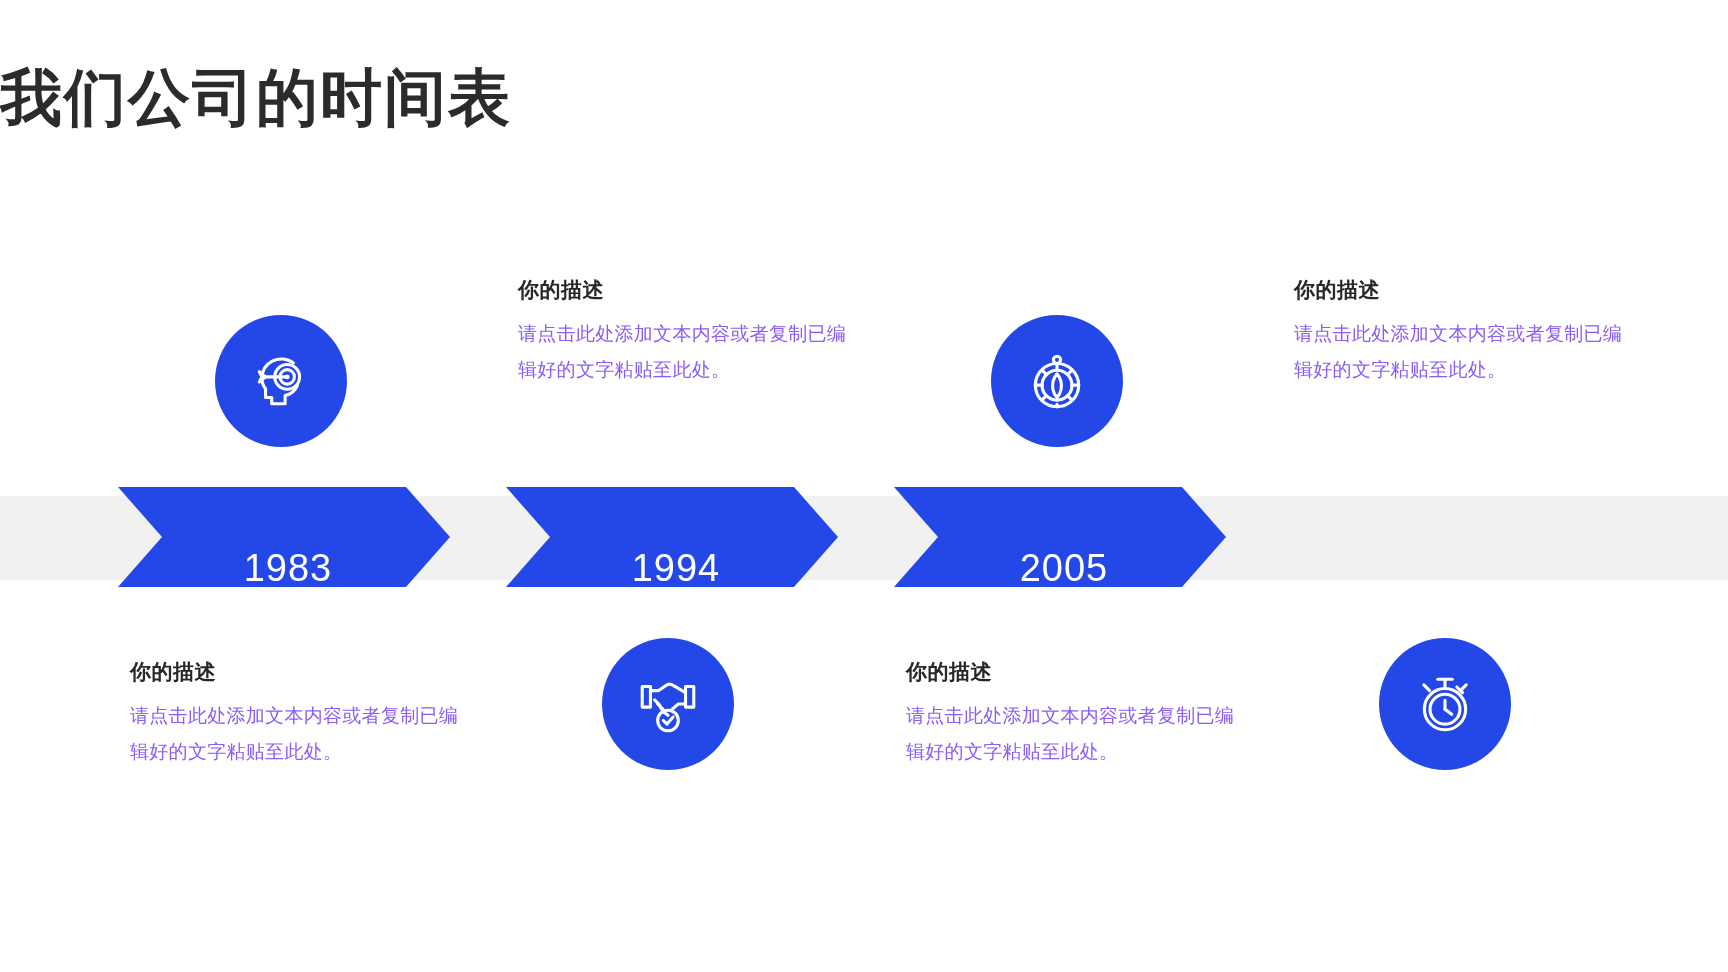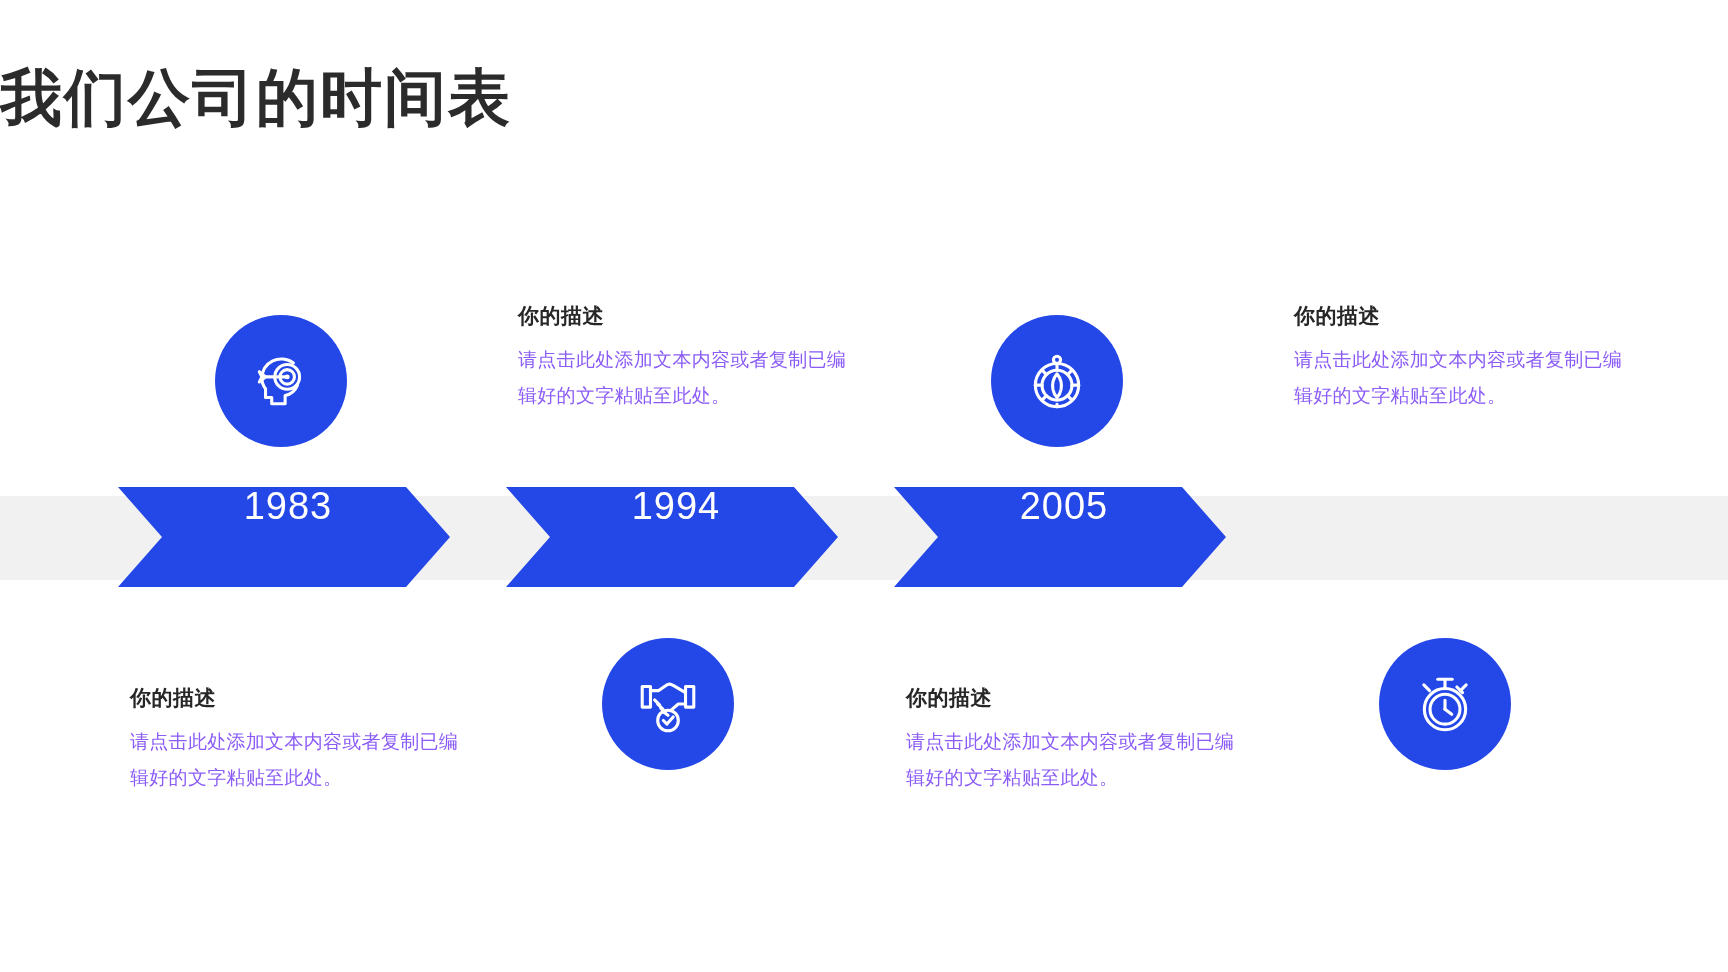--- a/index.html
+++ b/index.html
@@ -55,21 +55,21 @@
     height: 100px;
   }
   .arrow {
     position: absolute;
     top: 0;
     height: 100px;
     background: #2447e8;
     -webkit-clip-path: polygon(0 0, calc(100% - 44px) 0, 100% 50%, calc(100% - 44px) 100%, 0 100%, 44px 50%);
     clip-path: polygon(0 0, calc(100% - 44px) 0, 100% 50%, calc(100% - 44px) 100%, 0 100%, 44px 50%);
     display: flex;
-    align-items: flex-start;
+    align-items: flex-end;
     justify-content: center;
   }
   .arrow-year {
     color: #ffffff;
     font-size: 38px;
     font-weight: 400;
     letter-spacing: 1px;
     line-height: 1;
     padding-left: 8px;
   }
@@ -96,21 +96,20 @@
   }
   .circle-0 { left: 215px;  top: 315px; }
   .circle-1 { left: 602px;  top: 638px; }
   .circle-2 { left: 991px;  top: 315px; }
   .circle-3 { left: 1379px; top: 638px; }
 
   
   .desc-block {
     position: absolute;
     width: 330px;
-    margin-top: 26px;
   }
   .desc-heading {
     font-size: 21px;
     font-weight: 700;
     color: #272727;
     line-height: 1.4;
     margin-bottom: 12px;
     letter-spacing: 0.5px;
   }
   .desc-body {

